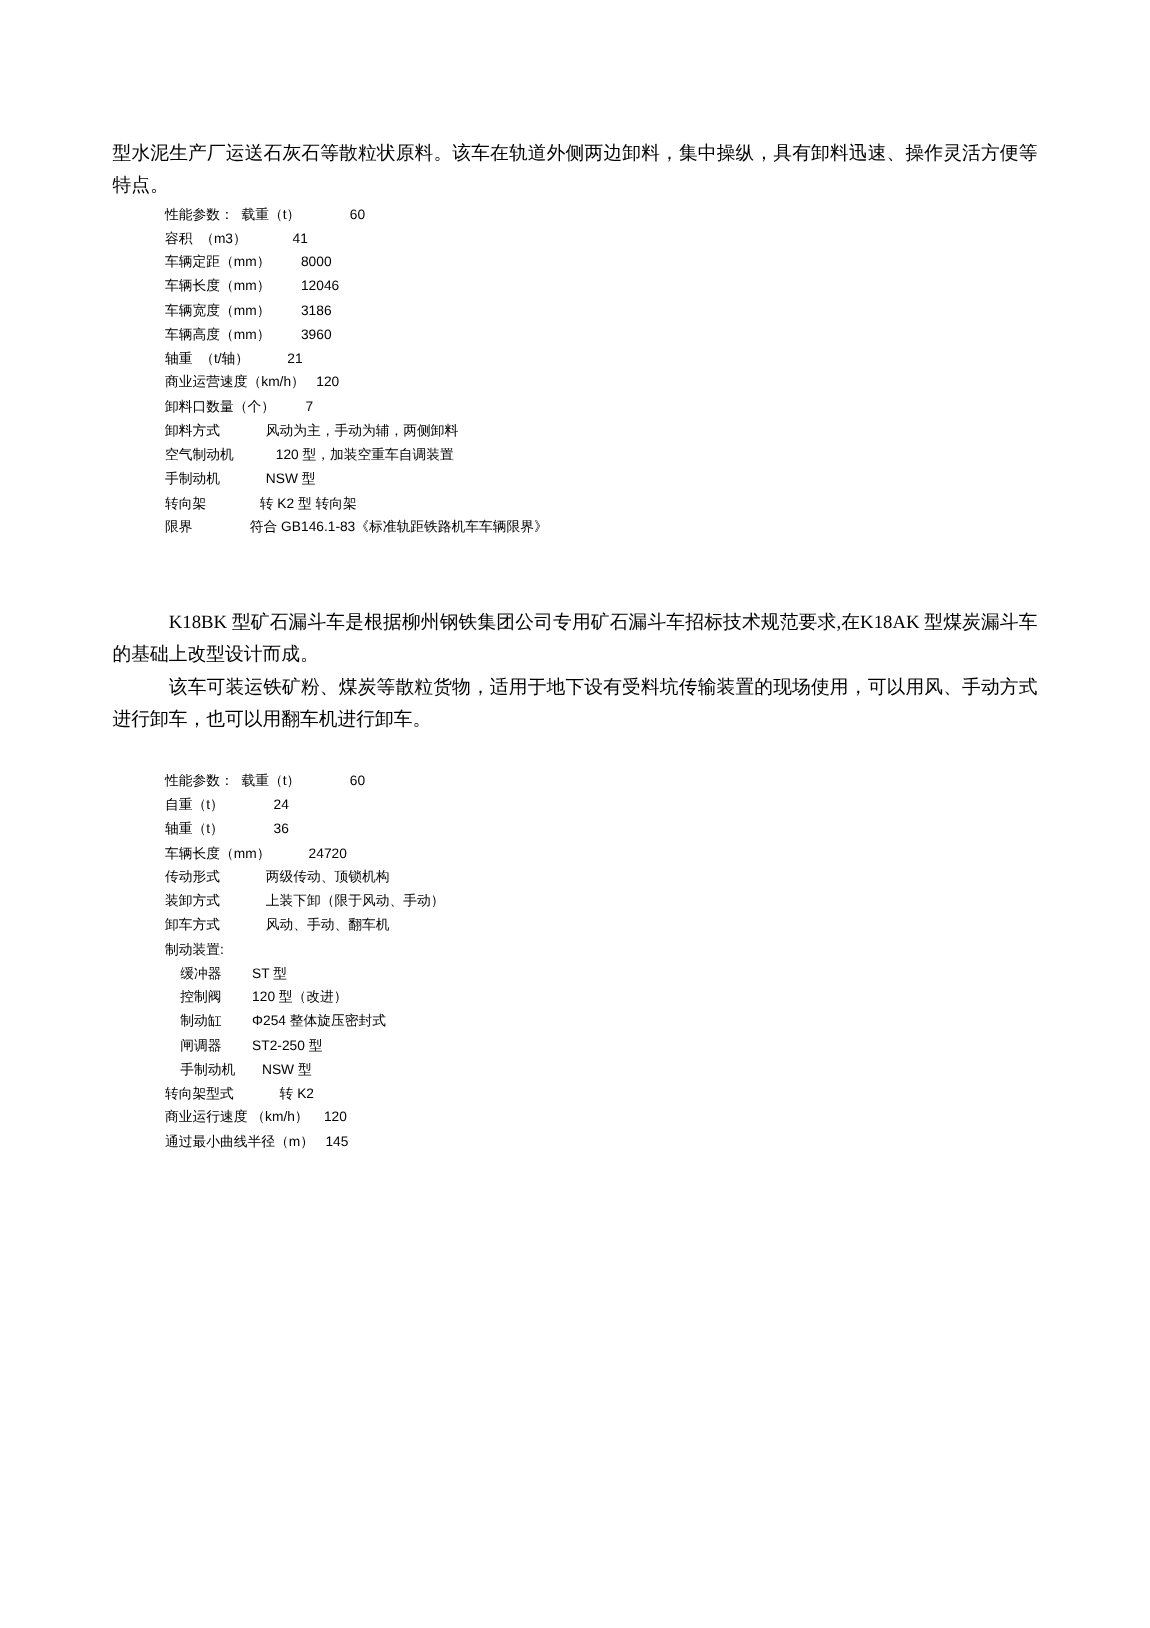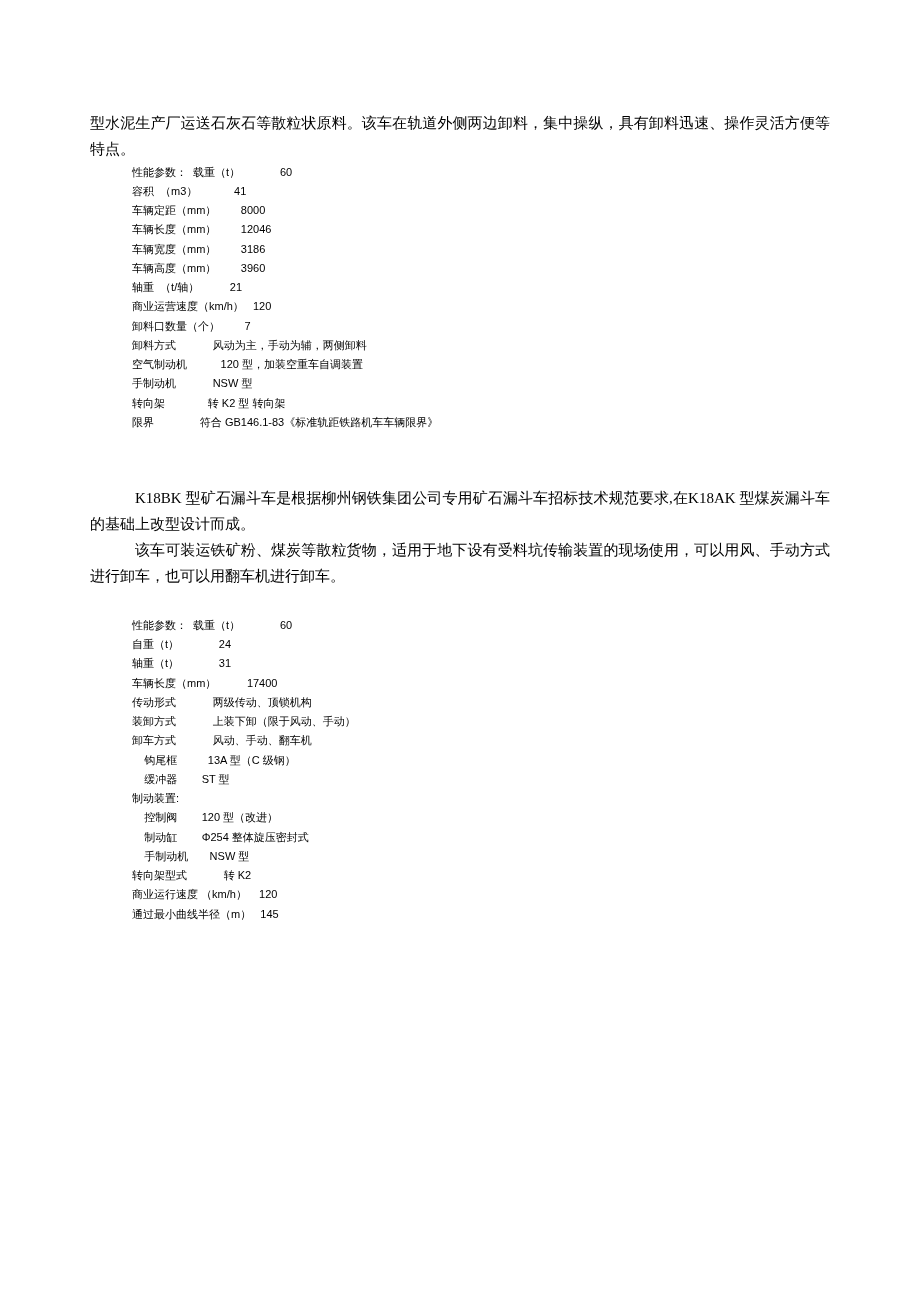--- a/index.html
+++ b/index.html
@@ -56,27 +56,27 @@
 <div class="gap"></div>
 
 <p class="para" style="text-indent:3em">K18BK 型矿石漏斗车是根据柳州钢铁集团公司专用矿石漏斗车招标技术规范要求,在K18AK 型煤炭漏斗车的基础上改型设计而成。</p>
 <p class="para" style="text-indent:3em">该车可装运铁矿粉、煤炭等散粒货物，适用于地下设有受料坑传输装置的现场使用，可以用风、手动方式进行卸车，也可以用翻车机进行卸车。</p>
 
 <div class="gap"></div>
 
 <div class="spec-block" id="spec2">
     <div class="spec-row">性能参数：  载重（t）             60</div>
     <div class="spec-row">自重（t）             24</div>
-    <div class="spec-row">轴重（t）             31</div>
-    <div class="spec-row">车辆长度（mm）          17400</div>
+    <div class="spec-row">轴重（t）             36</div>
+    <div class="spec-row">车辆长度（mm）          24720</div>
     <div class="spec-row">传动形式            两级传动、顶锁机构</div>
     <div class="spec-row">装卸方式            上装下卸（限于风动、手动）</div>
     <div class="spec-row">卸车方式            风动、手动、翻车机</div>
-    <div class="spec-row">    钩尾框          13A 型（C 级钢）</div>
+    <div class="spec-row">制动装置:</div>
     <div class="spec-row">    缓冲器        ST 型</div>
-    <div class="spec-row">制动装置:</div>
     <div class="spec-row">    控制阀        120 型（改进）</div>
     <div class="spec-row">    制动缸        Φ254 整体旋压密封式</div>
+    <div class="spec-row">    闸调器        ST2-250 型</div>
     <div class="spec-row">    手制动机       NSW 型</div>
     <div class="spec-row">转向架型式            转 K2</div>
     <div class="spec-row">商业运行速度 （km/h）    120</div>
     <div class="spec-row">通过最小曲线半径（m）   145</div>
   </div>
 
 </body></html>

